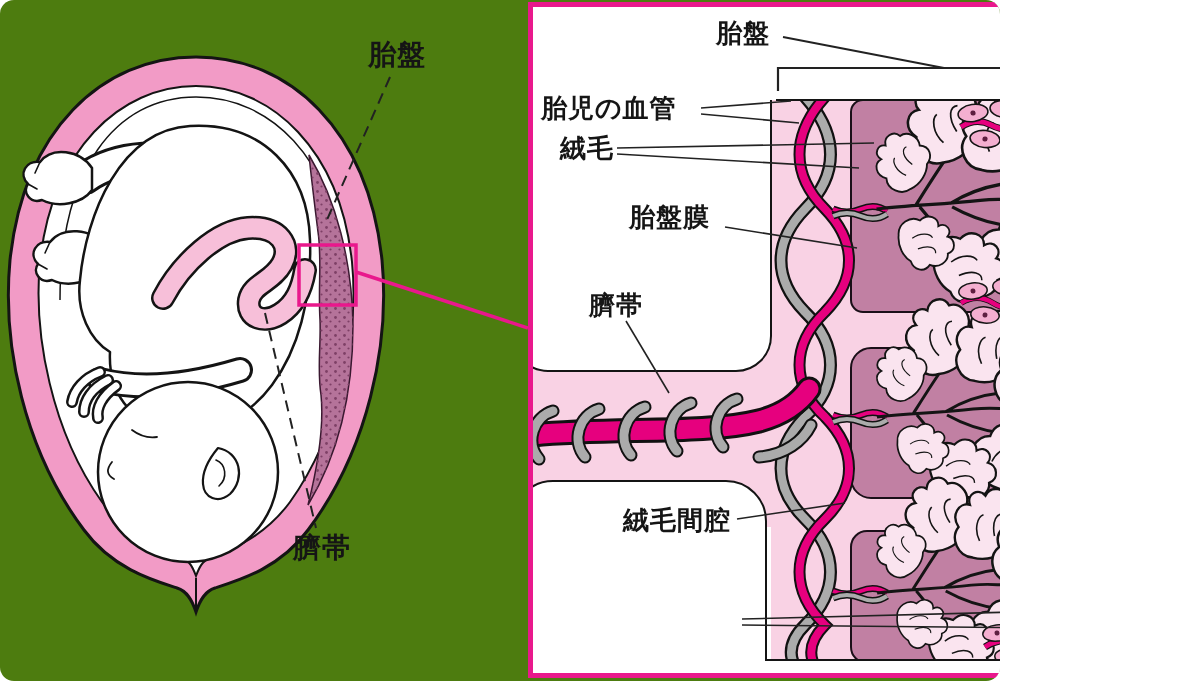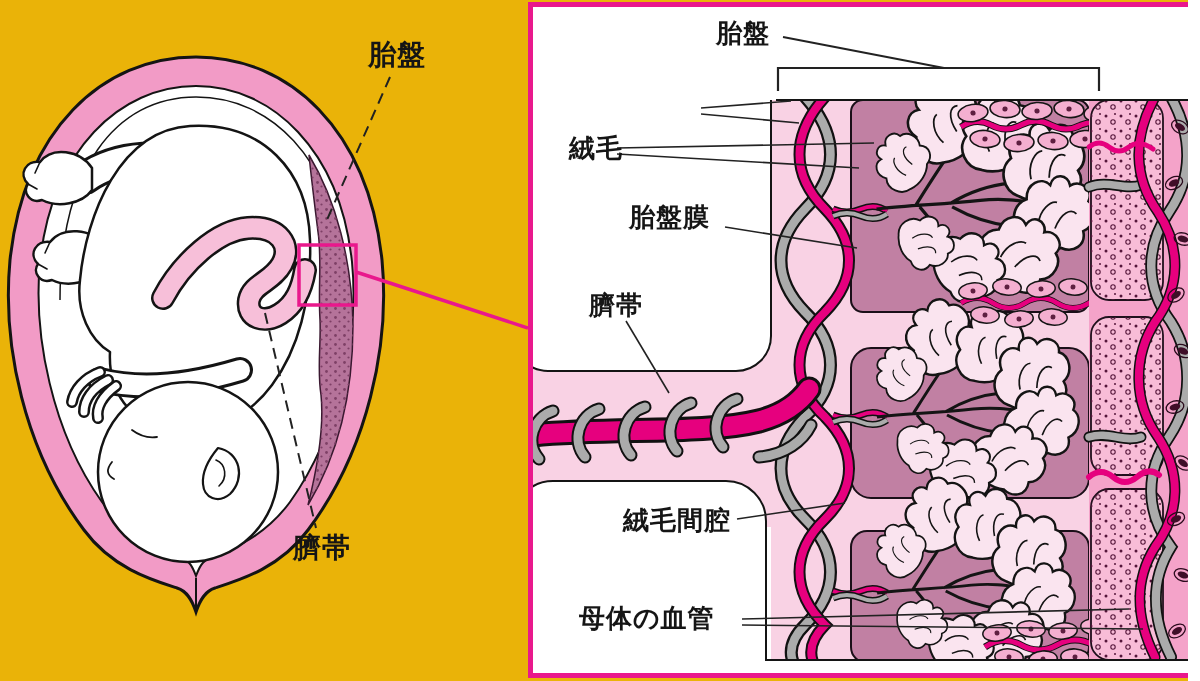--- a/index.html
+++ b/index.html
@@ -1,17 +1,17 @@
 <!DOCTYPE html>
 <html><head>
 <meta charset="utf-8">
 <style>
   html,body{margin:0;padding:0;background:#fff;}
-  .stage{position:relative;width:1188px;height:681px;background:#eab308;overflow:hidden;
-         font-family:"Liberation Sans",sans-serif;}
+  .stage{position:relative;width:1000px;height:681px;background:#4d7c0f;overflow:hidden;
+         font-family:"Liberation Sans",sans-serif;border-radius:14px;}
   svg{display:block;}
   .abs{position:absolute;}
   .jl{position:absolute;color:#151515;font-weight:700;white-space:nowrap;
       letter-spacing:1px;line-height:1.1;}
   .jl-left{font-size:28px;}
   .jl-right{font-size:26px;}
   .right-panel{position:absolute;left:528px;top:2px;width:669px;height:676px;
                box-sizing:border-box;border:5px solid #E9188C;background:#ffffff;}
 </style>
 </head>
@@ -326,19 +326,19 @@
         <path d="M84,147 L326,161"></path>
         <path d="M192,220 L324,241"></path>
         <path d="M93,314 L136,386"></path>
         <path d="M204,512 L312,496"></path>
         <path d="M209,612 L596,602"></path>
         <path d="M209,618 L610,622"></path>
       </g>
     </svg>
 
     <div class="jl jl-right" style="left:183px;top:12px">胎盤</div>
-    <div class="jl jl-right" style="left:36px;top:127px">絨毛</div>
+    <div class="jl jl-right" style="left:8px;top:87px">胎児の血管</div>
+    <div class="jl jl-right" style="left:27px;top:127px">絨毛</div>
     <div class="jl jl-right" style="left:96px;top:196px">胎盤膜</div>
     <div class="jl jl-right" style="left:56px;top:284px">臍帯</div>
     <div class="jl jl-right" style="left:90px;top:499px">絨毛間腔</div>
-    <div class="jl jl-right" style="left:46px;top:597px">母体の血管</div>
   </div>
 </div>
 
 </body></html>

